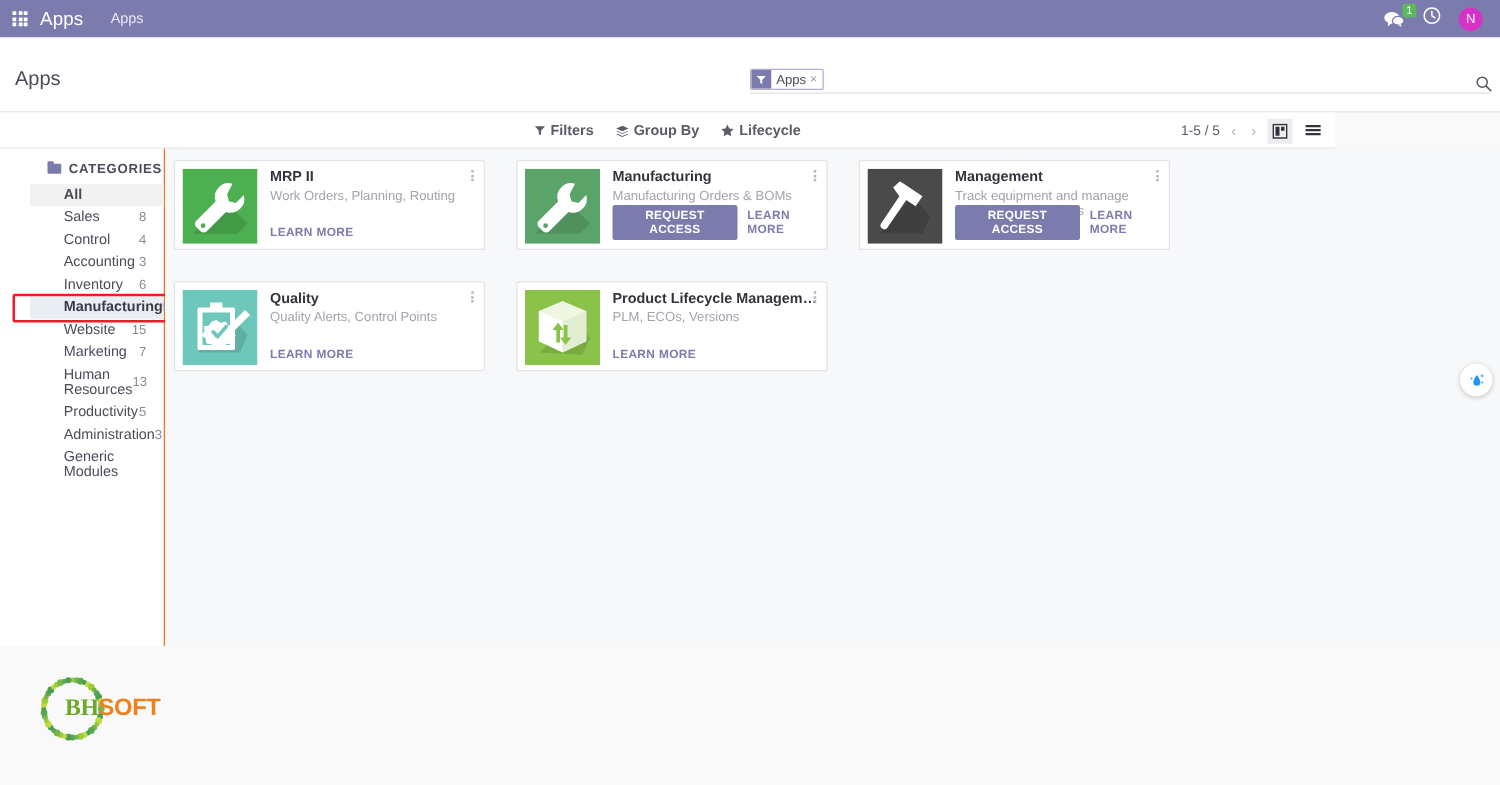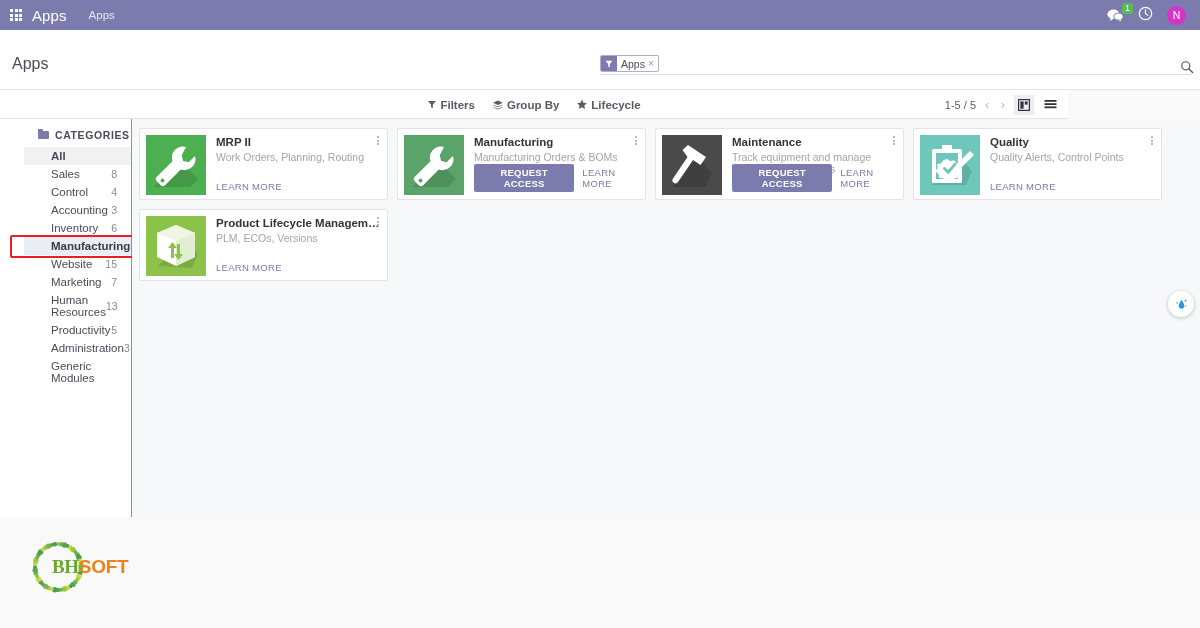--- a/index.html
+++ b/index.html
@@ -94,37 +94,37 @@
                          width: 5px; height: 3px; background:#7C7BAD; border-radius: 1px 1px 0 0; }
   .cat-item { display: flex; align-items: center; justify-content: space-between;
               padding: 3px 14px 3px 27px; font-size: 11.5px; color: #4b4b5a; cursor: pointer; }
   .cat-item .cnt { color: #8a8a95; font-size: 10.5px; }
   .cat-item.all { background: #f2f2f2; font-weight: bold; }
   .cat-item.selected { background: #e8eef4; color: #3b3b48; font-weight: bold; }
   .redbox { position: absolute; left: 10px; width: 142px; height: 21px;
             border: 2px solid #ee1c24; border-radius: 2px; pointer-events: none; }
 
   .content { flex: 1; background: #f7f8fa; padding: 9px 7px; position: relative; }
-  .cards { display: flex; flex-wrap: wrap; gap: 9px; }
+  .cards { display: flex; flex-wrap: wrap; gap: 25px; }
   .card {
     width: 249px; height: 72px; background: #fff; border: 1px solid #e3e3e8;
     border-radius: 2px; display: flex; position: relative; padding: 0;
   }
   .card-icon { width: 60px; height: 60px; margin: 6px 0 0 6px; flex: none;
                display: flex; align-items: center; justify-content: center; position: relative; }
   .card-body { padding: 7px 6px 0 10px; flex: 1; min-width: 0; position: relative; }
   .card-title { font-size: 11.5px; font-weight: bold; color: #33333d;
                 white-space: nowrap; overflow: hidden; text-overflow: ellipsis; }
   .card-sub { font-size: 10.5px; color: #a3a3ad; margin-top: 3px; line-height: 12px; }
   .card-actions { position: absolute; left: 10px; bottom: 7px; display: flex;
                   align-items: center; gap: 8px; }
   .btn-access { background: #7C7BAD; color: #fff; font-size: 9.5px; font-weight: bold;
                 padding: 3px 7px; border: 0; border-radius: 2px; letter-spacing: .2px;
                 cursor: pointer; font-family: "Liberation Sans", sans-serif; }
-  .learn-more { color: #7C7BAD; font-size: 9.5px; font-weight: normal; letter-spacing: .3px;
+  .learn-more { color: #7C7BAD; font-size: 9.5px; font-weight: bold; letter-spacing: .3px;
                 text-decoration: none; cursor: pointer; }
   .kebab { position: absolute; right: 6px; top: 5px; display: flex; flex-direction: column;
            gap: 1.5px; cursor: pointer; padding: 2px; }
   .kebab i { width: 2px; height: 2px; background: #b7b7c0; display: block; }
 
   
   .ic { width: 60px; height: 60px; display: block; }
 
   
   .floater {
@@ -355,21 +355,21 @@
         </div>
         <div class="card">
           <div class="card-icon">
             <svg class="ic" viewBox="0 0 60 60">
               <rect width="60" height="60" fill="#4a4a4a"></rect>
               <path d="M10 52 L36 22 L50 38 L44 52 Z" fill="rgba(0,0,0,.14)"></path>
               <path d="M26 10 L44 22 L38.5 30 L31 25 L16 47 a3 3 0 0 1-5-3.4 L25.5 22 L20.5 15 Z" fill="#ffffff"></path>
             </svg>
           </div>
           <div class="card-body">
-            <div class="card-title">Maintenance</div>
+            <div class="card-title">Management</div>
             <div class="card-sub">Track equipment and manage maintenance requests</div>
             <div class="card-actions">
               <button class="btn-access">REQUEST ACCESS</button>
               <a class="learn-more">LEARN MORE</a>
             </div>
           </div>
           <div class="kebab">
             <i></i>
             <i></i>
             <i></i>

